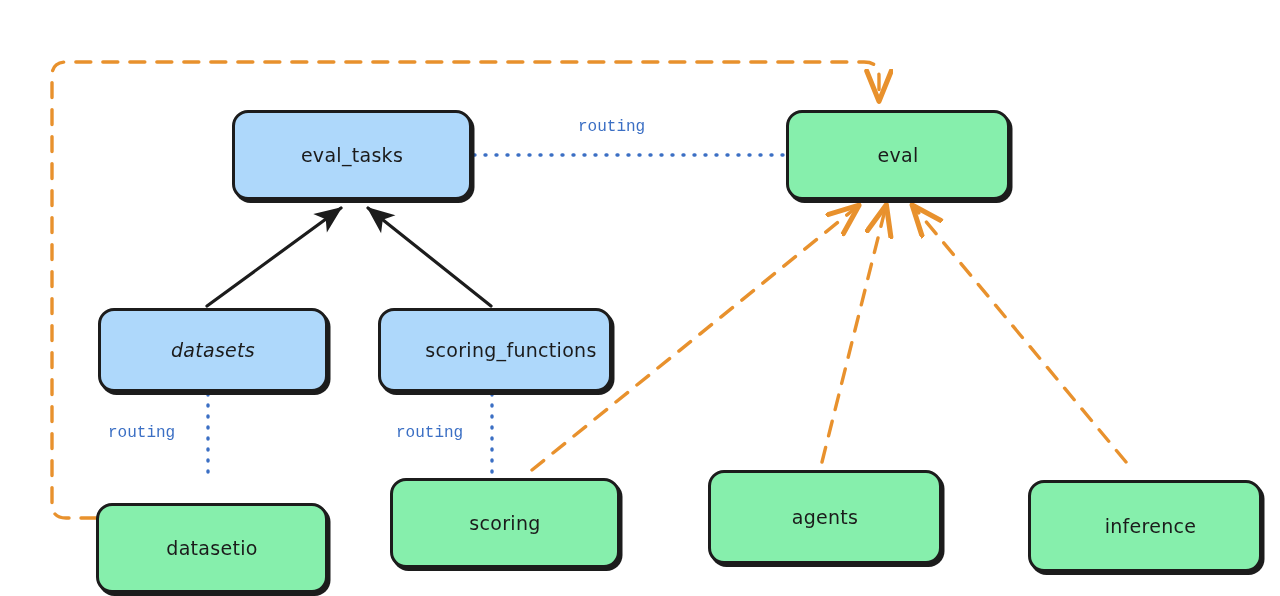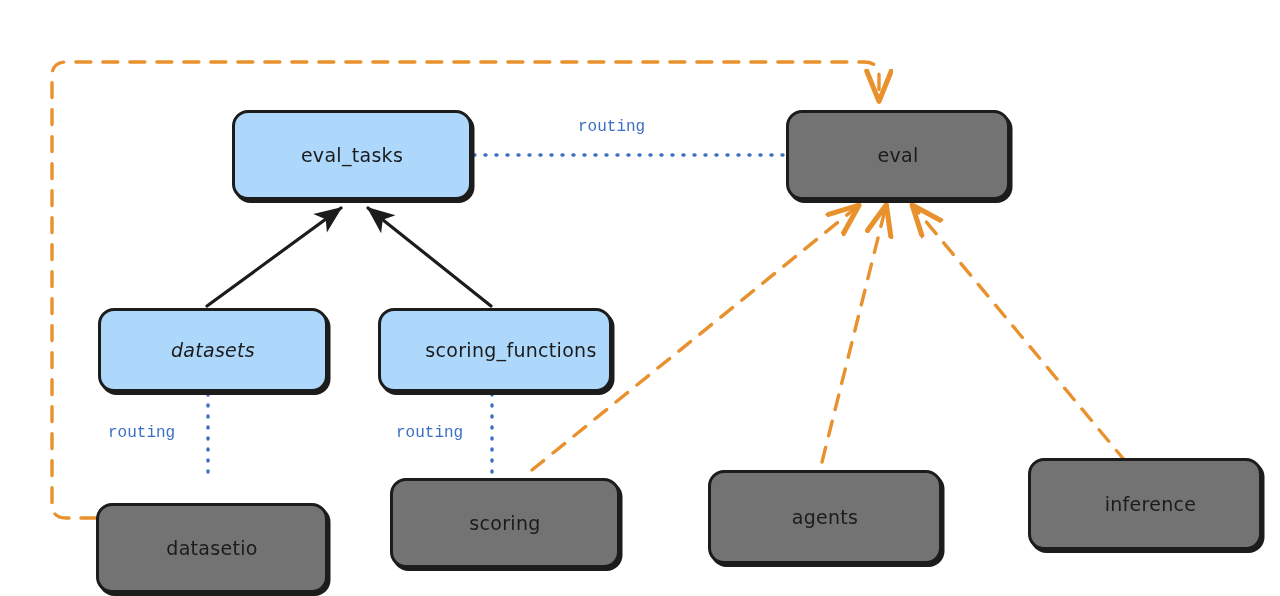--- a/index.html
+++ b/index.html
@@ -39,21 +39,21 @@
     font-family: "DejaVu Sans", sans-serif;
     font-size: 19px;
     letter-spacing: 0.3px;
     text-align: center;
     box-shadow: 2.5px 3px 0 0 #1c1c1c;
   }
   .node.api {
     background: #aed8fb;
   }
   .node.provider {
-    background: #737373;
+    background: #86efac;
   }
   .edge-label {
     position: absolute;
     color: #3b6fc4;
     font-family: Liberation Mono, monospace;
     font-size: 16px;
     white-space: nowrap;
   }
 </style>
 </head>
@@ -111,21 +111,21 @@
   </div>
 
   <div class="node provider" style="left:390px; top:478px; width:230px; height:90px;text-align:right;">
     <span>scoring</span>
   </div>
 
   <div class="node provider" style="left:708px; top:470px; width:234px; height:94px;">
     <span>agents</span>
   </div>
 
-  <div class="node provider" style="left:1028px; top:458px; width:234px; height:92px;padding-left:11px;">
+  <div class="node provider" style="left:1028px; top:480px; width:234px; height:92px;padding-left:11px;">
     <span>inference</span>
   </div>
 
   <div class="edge-label" style="left:578px; top:118px;">routing</div>
 
   <div class="edge-label" style="left:108px; top:424px;">routing</div>
 
   <div class="edge-label" style="left:396px; top:424px;">routing</div>
 
 </div>

